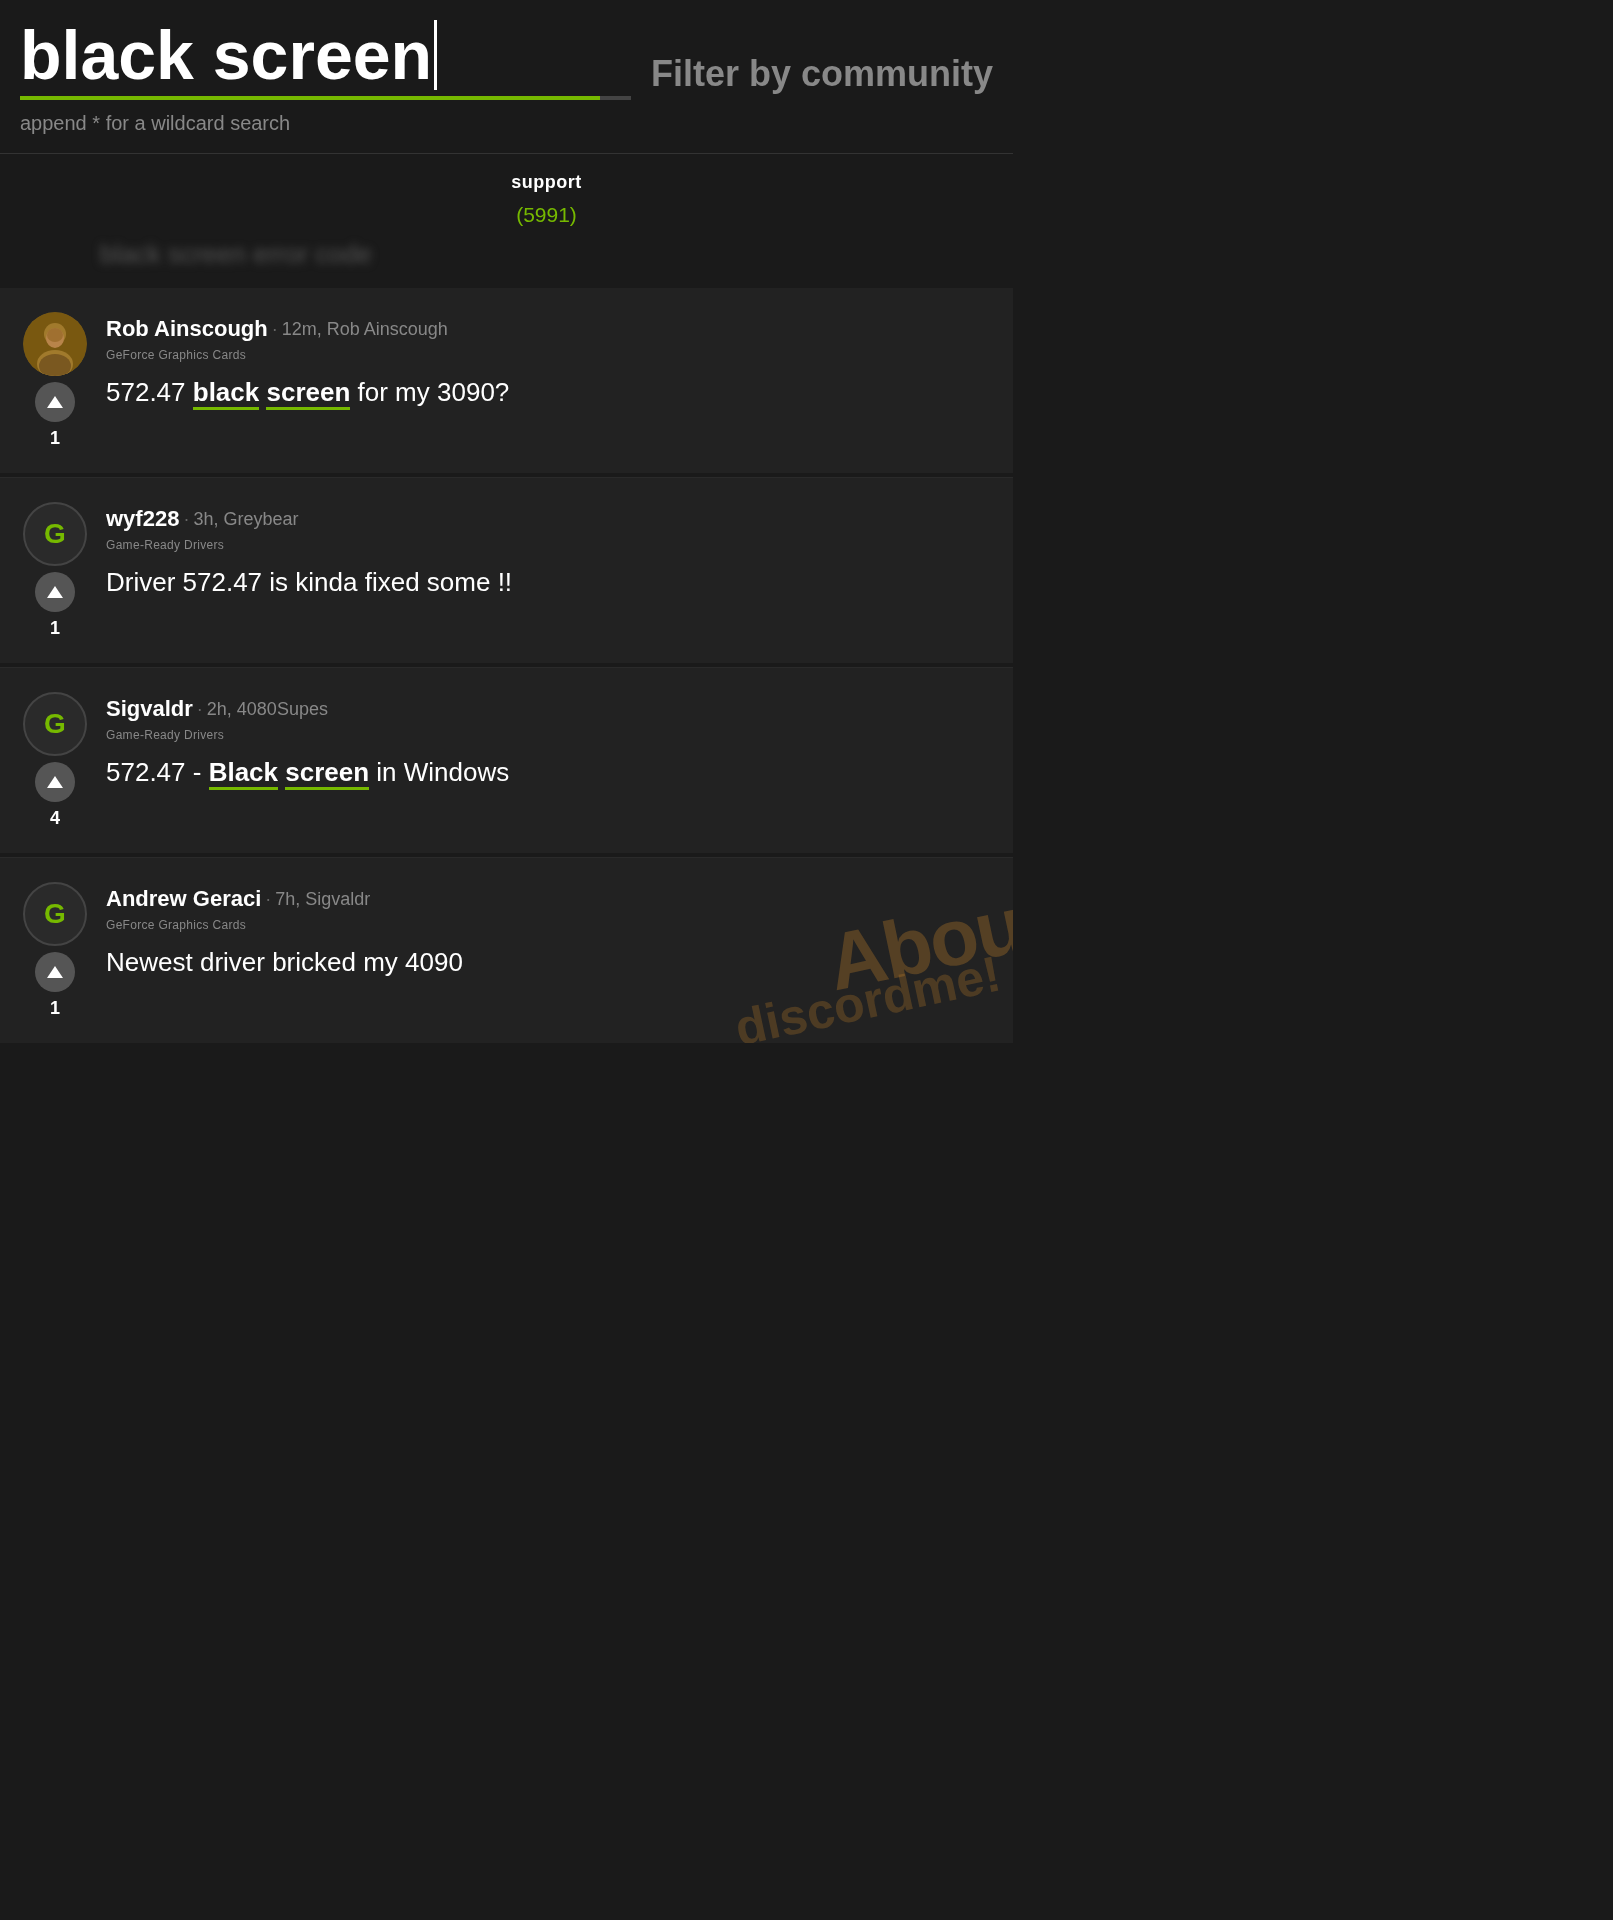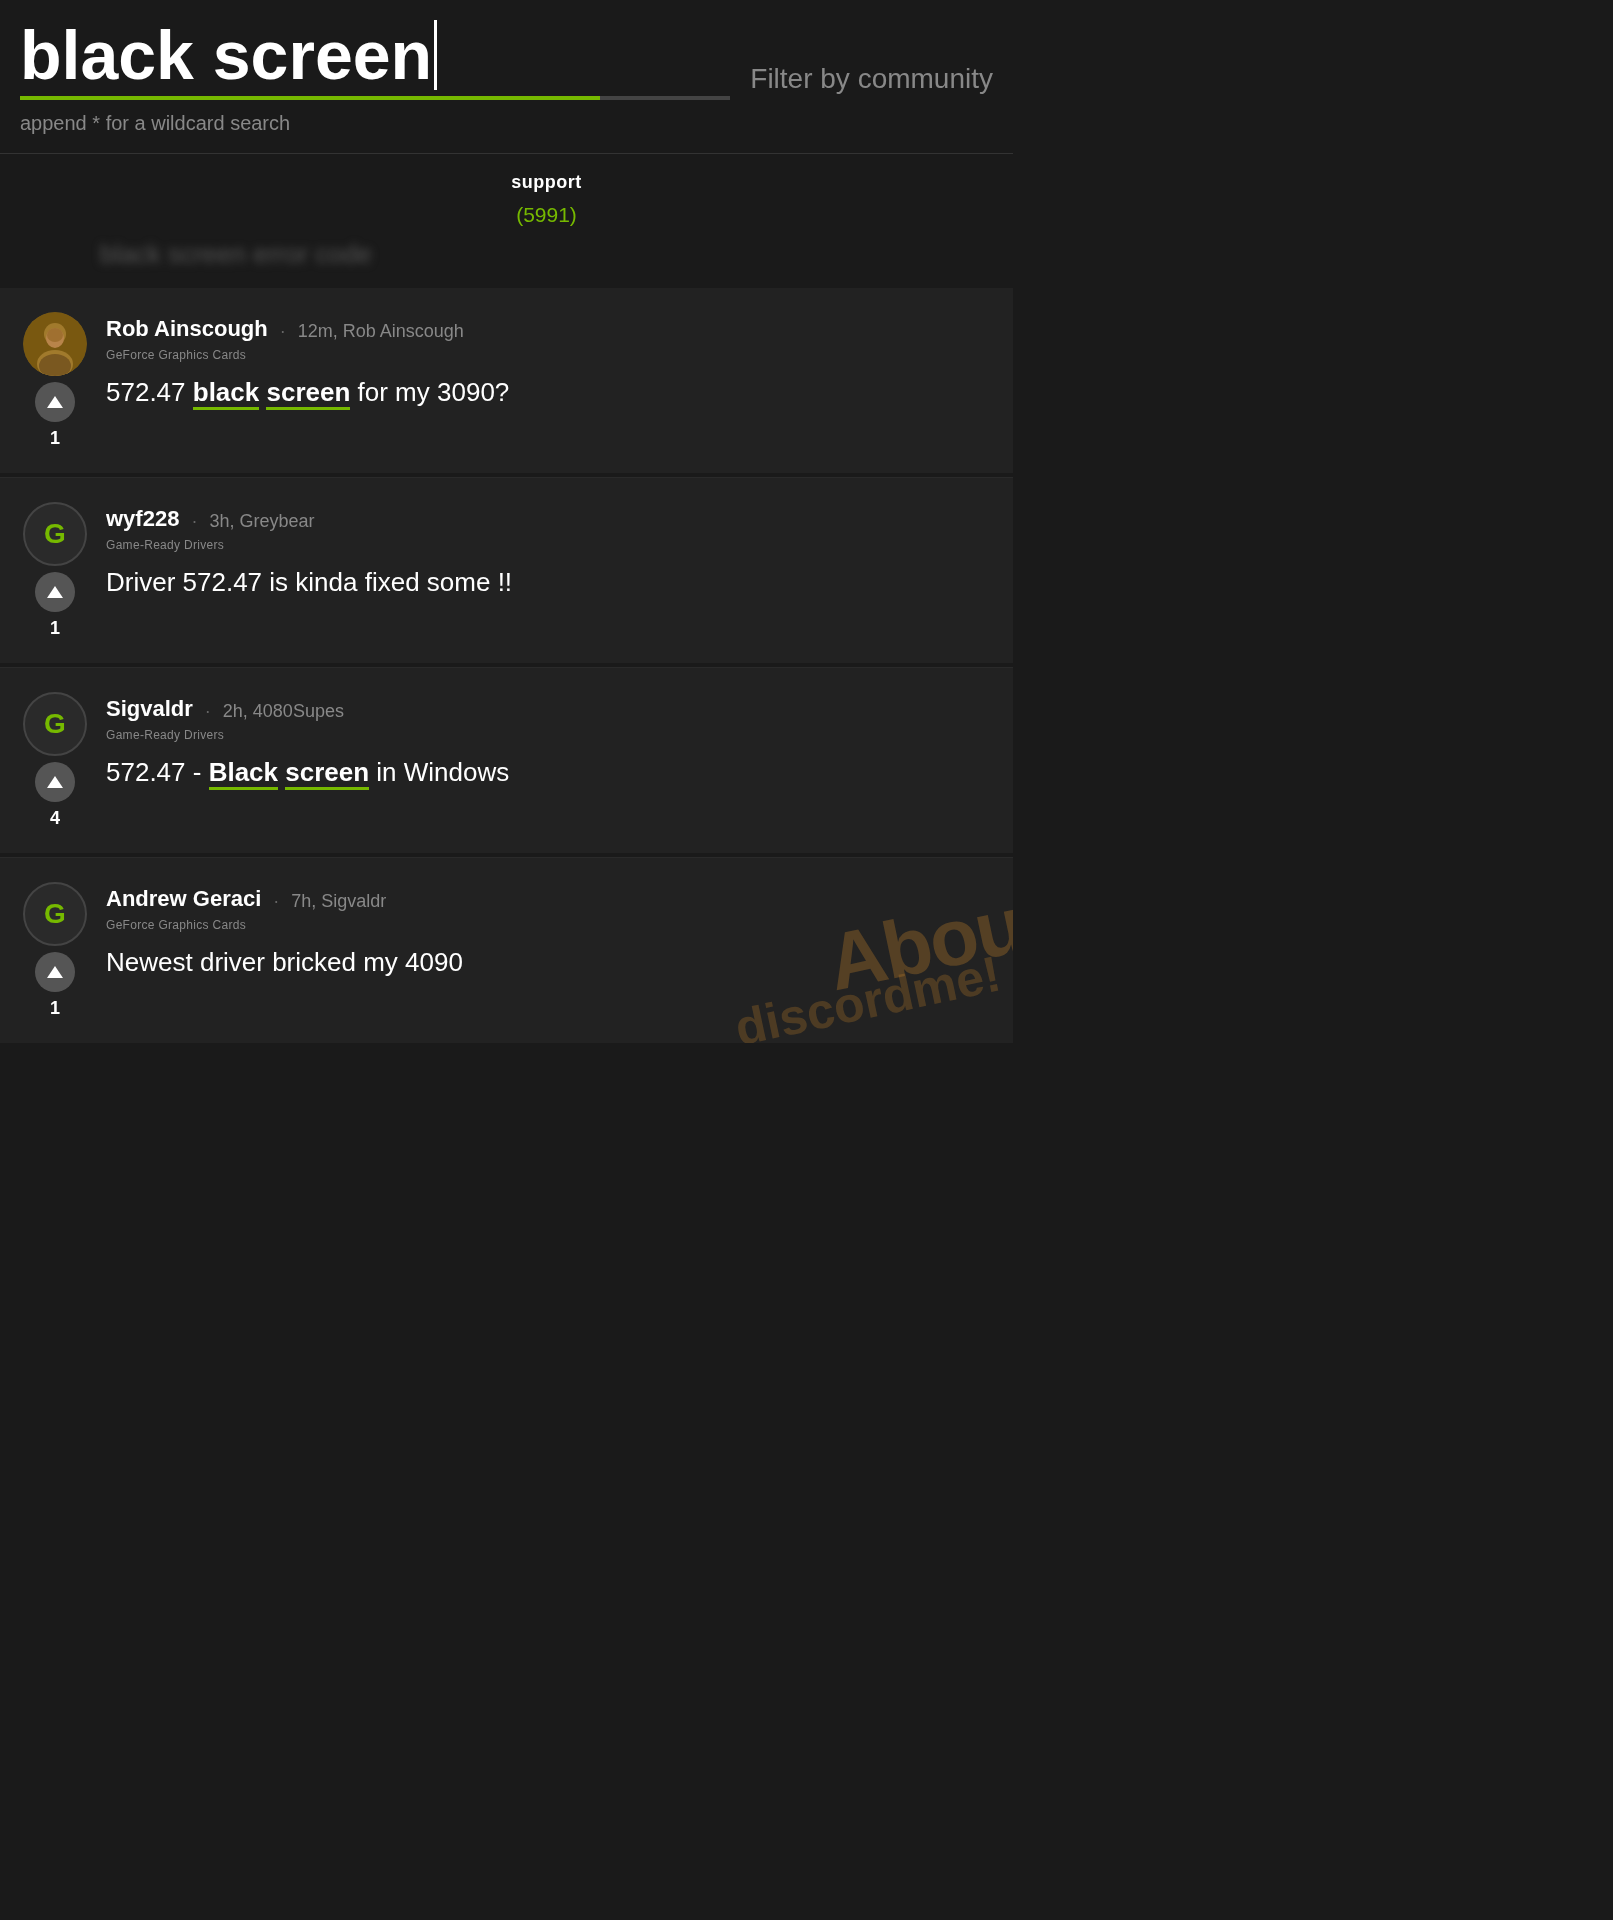--- a/index.html
+++ b/index.html
@@ -64,22 +64,22 @@
       left: 580px;
       right: 0;
       height: 4px;
       background-color: #444;
     }
 
     .filter-community-btn {
       margin-top: 10px;
       margin-left: 20px;
       color: #888;
-      font-size: 28px;
-      font-weight: 400;
+      font-size: 36px;
+      font-weight: 700;
       white-space: nowrap;
       background: none;
       border: none;
       cursor: pointer;
       padding: 5px 0;
     }
 
     .wildcard-hint {
       padding: 12px 20px 18px 20px;
       color: #888;
@@ -196,22 +196,22 @@
       color: #ffffff;
     }
 
     .post-content {
       flex: 1;
       padding-top: 4px;
     }
 
     .post-meta {
       display: flex;
-      align-items: flex-end;
-      gap: 12px;
+      align-items: center;
+      gap: 4px;
       margin-bottom: 6px;
       flex-wrap: wrap;
     }
 
     .post-author {
       font-size: 22px;
       font-weight: 700;
       color: #ffffff;
     }
 

